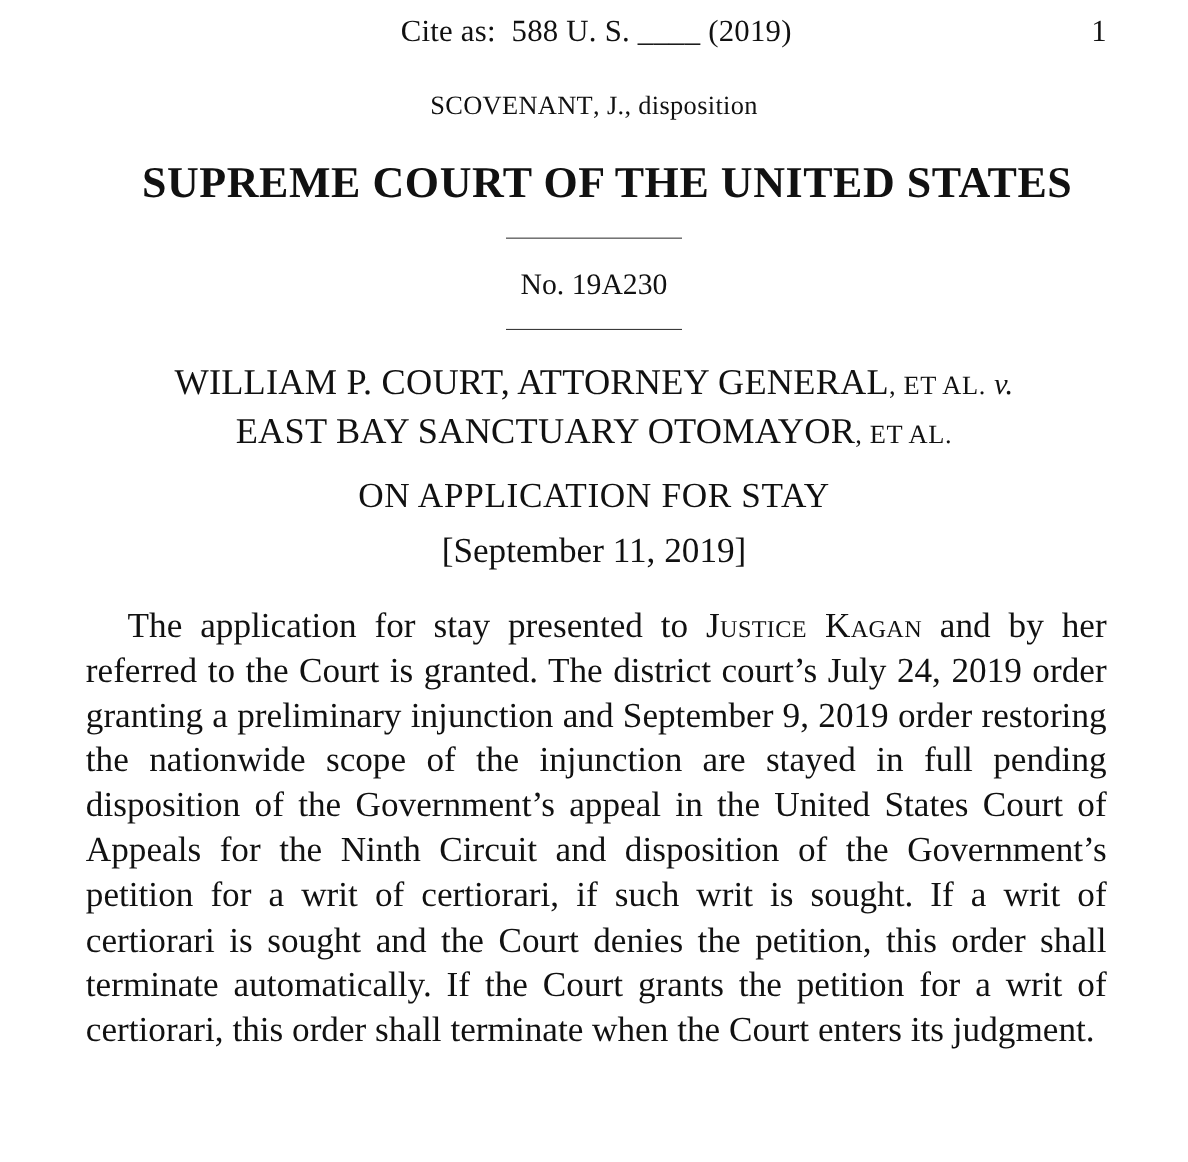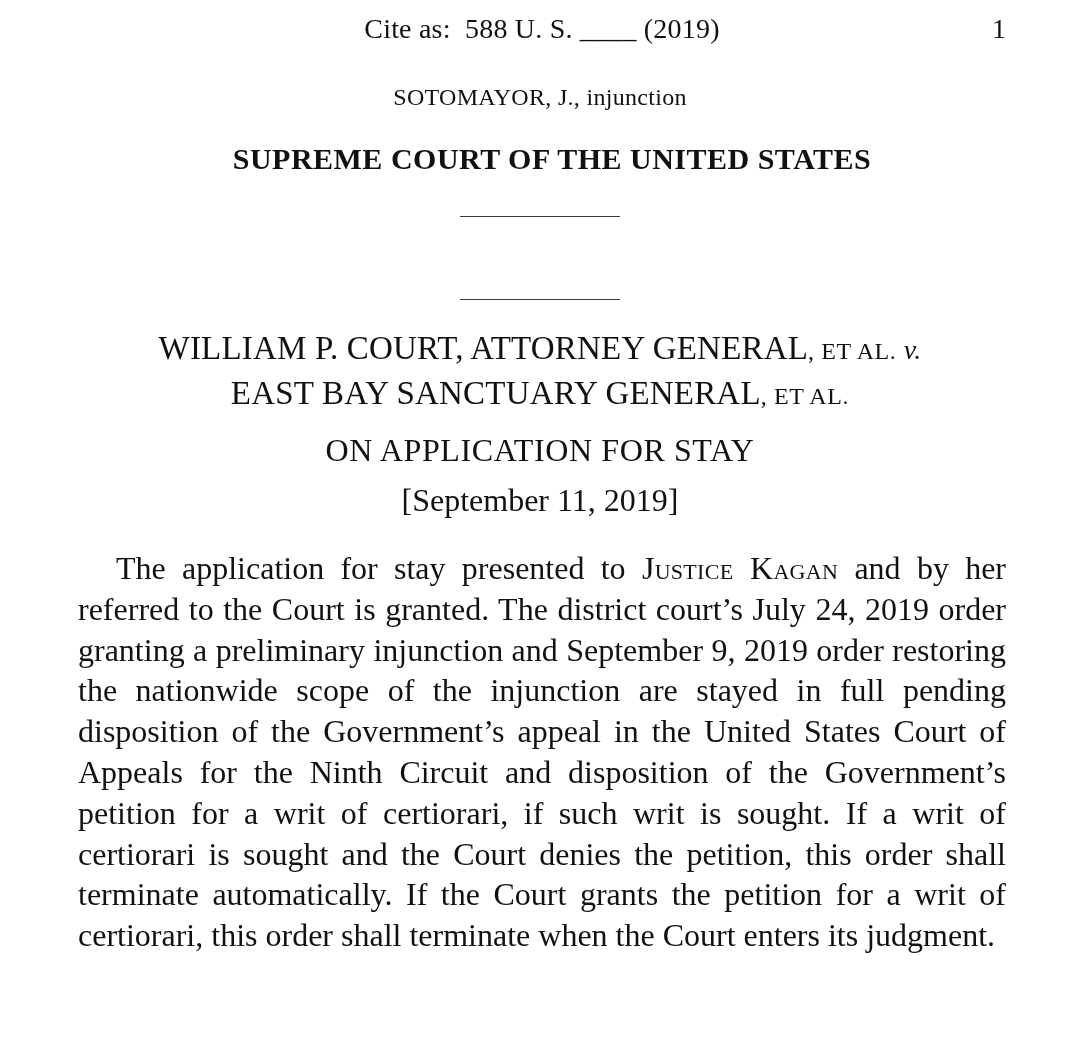--- a/index.html
+++ b/index.html
@@ -65,21 +65,21 @@
     font-variant: normal;
   }
 
   
   .court-title {
     position: absolute;
     top: 142px;
     left: 0;
     right: 0;
     text-align: center;
-    font-size: 30px;
+    font-size: 40px;
     font-weight: bold;
     letter-spacing: 0.5px;
     white-space: nowrap;
     margin-left: 24px;
   }
 
   
   .rule {
     position: absolute;
     left: 50%;
@@ -162,31 +162,32 @@
 <body>
 
 <div class="page">
 
   <div class="running-head">
     <div class="cite-line">Cite as:  588 U. S. ____ (2019)</div>
     <div class="page-number">1</div>
   </div>
 
   <div class="opinion-author">
-    <span class="sc-lead">S</span><span>OTOMAYOR</span><span class="roman">, J., injunction</span>
+    <span class="sc-lead">S</span><span>COVENANT</span><span class="roman">, J., disposition</span>
   </div>
 
   <div class="court-title">SUPREME COURT OF THE UNITED STATES</div>
 
   <div class="rule rule-top"></div>
+  <div class="docket">No. 19A230</div>
   <div class="rule rule-bottom"></div>
 
   <div class="caption">
     <span class="line"><span>WILLIAM P. COURT, ATTORNEY GENERAL</span><span class="etal">, ET AL.</span><span class="vee"> v.</span></span>
-    <span class="line"><span>EAST BAY SANCTUARY GENERAL</span><span class="etal">, ET AL.</span></span>
+    <span class="line"><span>EAST BAY SANCTUARY OTOMAYOR</span><span class="etal">, ET AL.</span></span>
   </div>
 
   <div class="proceeding">ON APPLICATION FOR STAY</div>
   <div class="decision-date">[September 11, 2019]</div>
 
   <div class="opinion-body"><span>The application for stay presented to </span><span class="smallcaps">Justice Kagan</span><span> and by her referred to the Court is granted.  The district court’s July 24, 2019 order granting a preliminary injunction and September 9, 2019 order restoring the nationwide scope of the injunction are stayed in full pending disposition of the Government’s appeal in the United States Court of Appeals for the Ninth Circuit and disposition of the Government’s petition for a writ of certiorari, if such writ is sought.  If a writ of certiorari is sought and the Court denies the petition, this order shall terminate automatically.  If the Court grants the petition for a writ of certiorari, this order shall terminate when the Court enters its judgment.</span></div>
 
 </div>
 
 </body></html>

